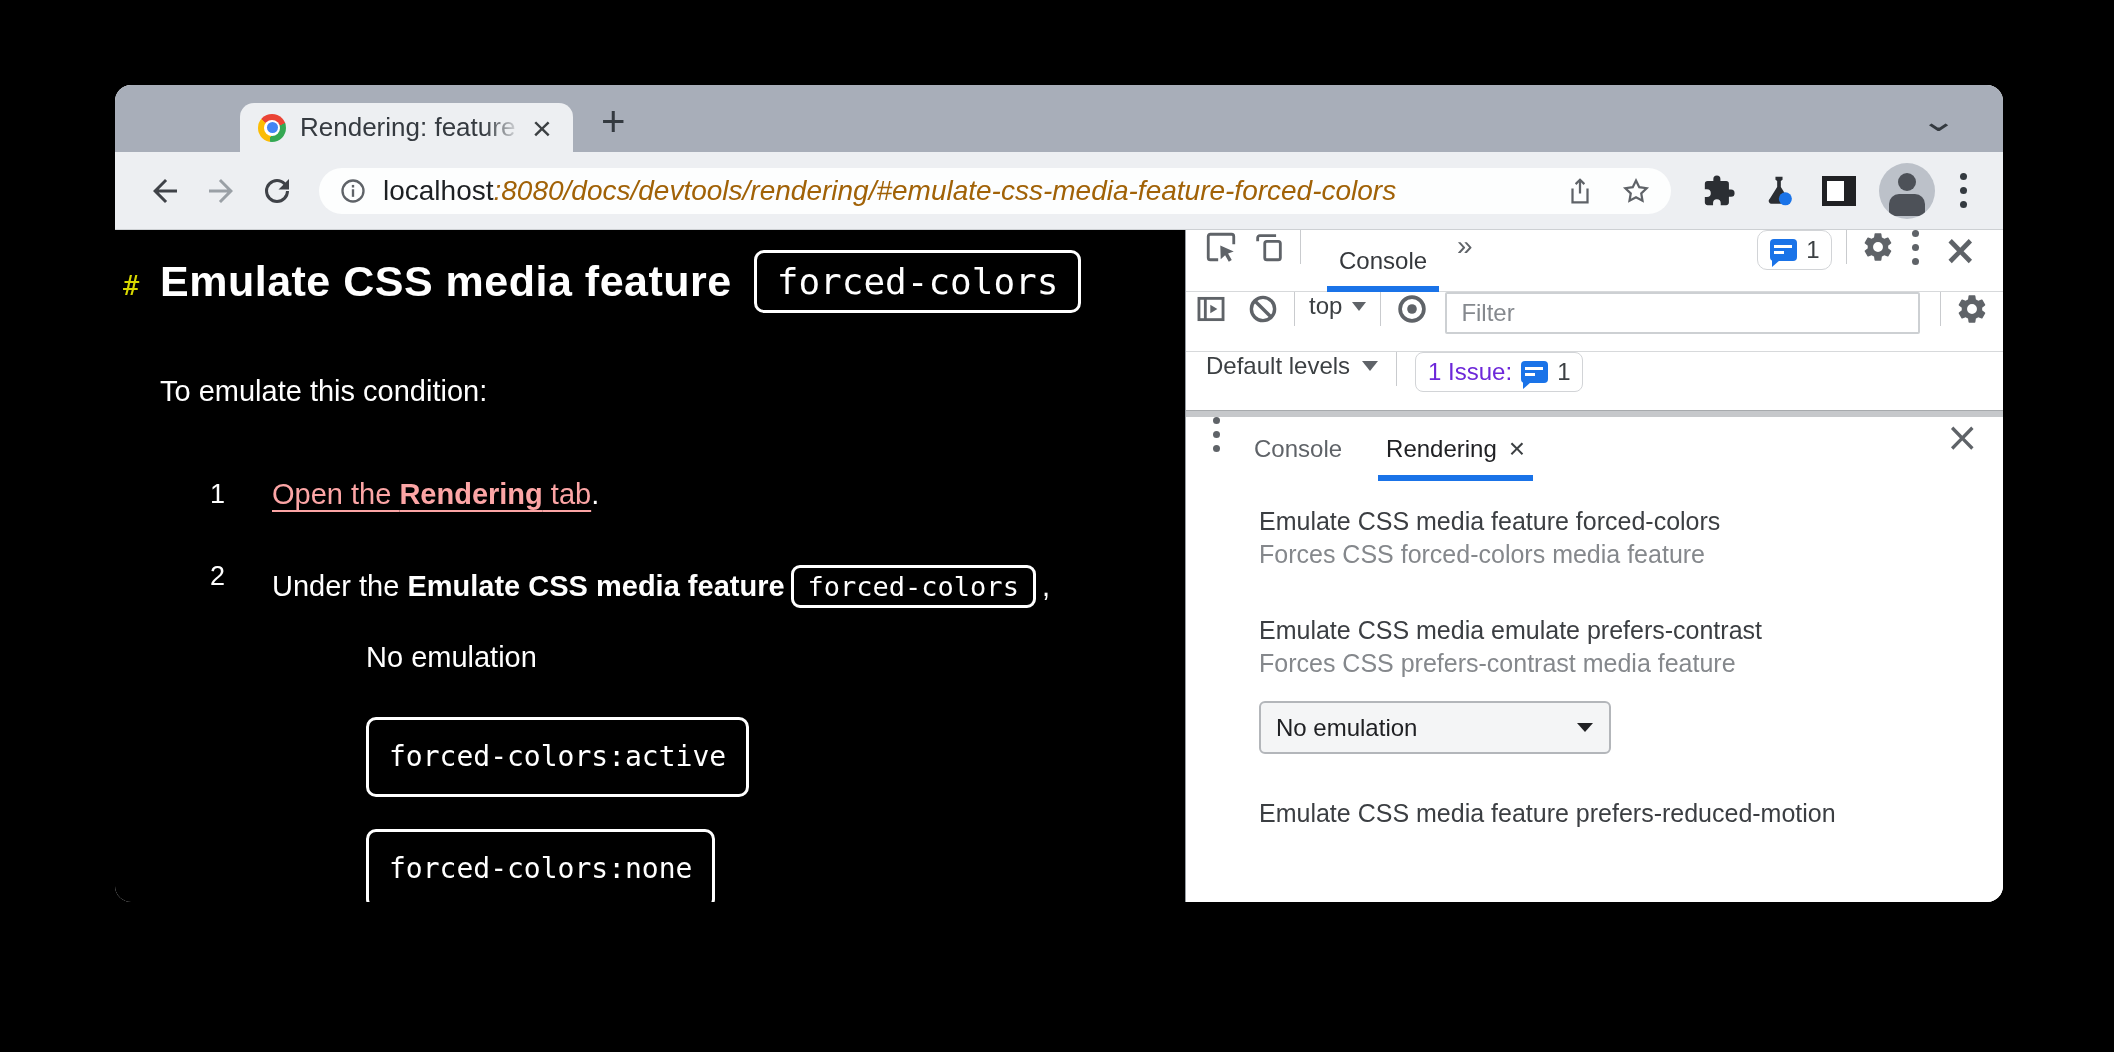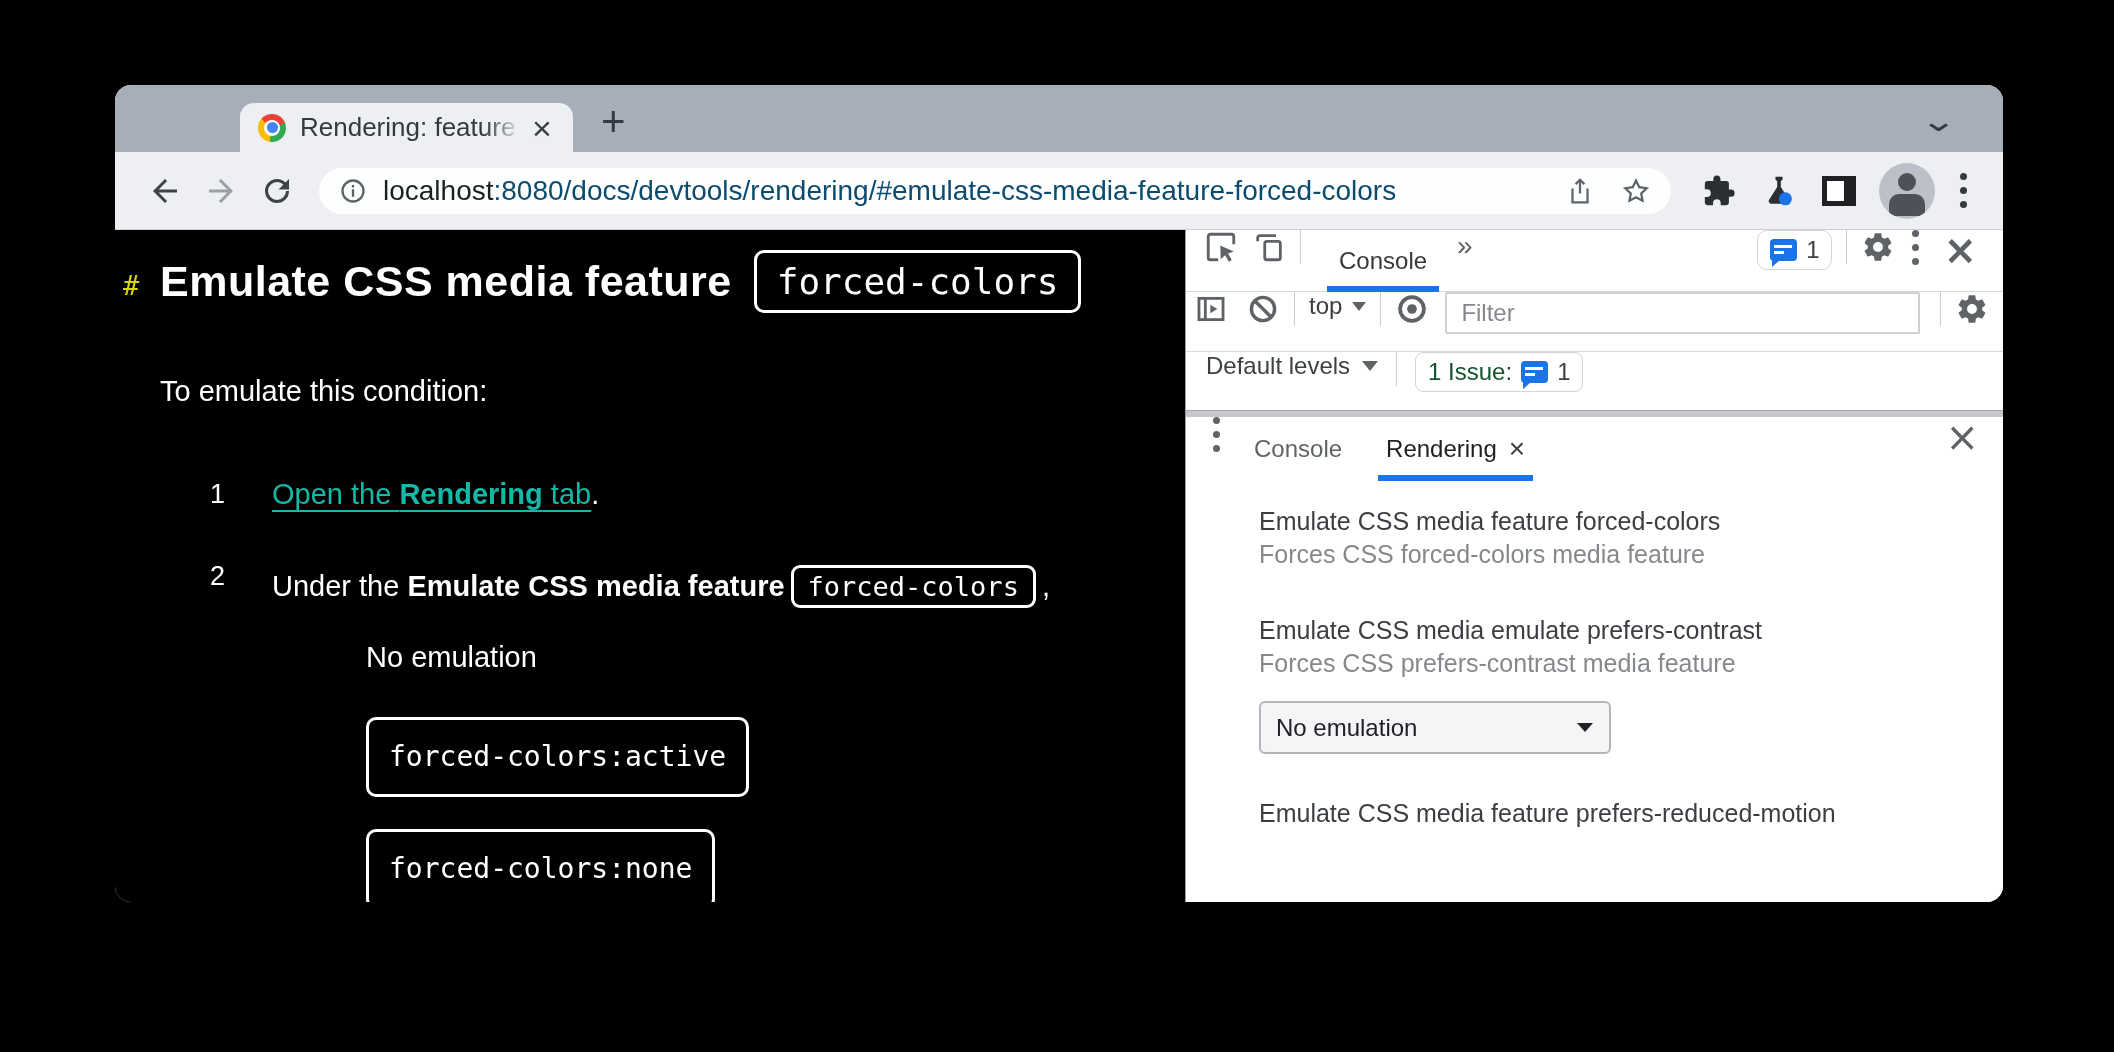--- a/index.html
+++ b/index.html
@@ -42,21 +42,21 @@
   .toolbar { height:78px; background:#edeff2; border-bottom:1px solid #cdd0d3;
              display:flex; align-items:center; padding:0 22px; }
   .nav-ic { width:36px; height:36px; margin:0 10px; flex:0 0 auto; }
   .nav-ic svg { width:100%; height:100%; }
   .omnibox { flex:1 1 auto; height:46px; background:#fdfefe; border-radius:23px;
              margin:0 10px 0 14px; display:flex; align-items:center; padding:0 20px;
              min-width:0; }
   .info-ic { width:28px; height:28px; flex:0 0 auto; margin-right:16px; }
   .url { font-size:28px; white-space:nowrap; overflow:hidden; min-width:0; flex:1 1 auto; }
   .url .host { color:#1d2023; }
-  .url .rest { color:#0c4a6e; }
+  .url .rest { color:#a16207;font-style:italic; }
   .omni-ic { width:30px; height:30px; flex:0 0 auto; margin-left:26px; }
   .ext-row { display:flex; align-items:center; flex:0 0 auto; margin-left:8px; }
   .ext-ic { width:34px; height:34px; margin:0 13px; position:relative; }
   .panel-ic { width:34px; height:30px; border:5px solid #202124; border-right-width:12px;
               background:#fff; margin:0 13px; }
   .avatar { width:56px; height:56px; border-radius:50%; background:#bcc1c9; position:relative;
             margin:0 10px; overflow:hidden; }
   .av-head { position:absolute; left:50%; top:10px; width:18px; height:18px; margin-left:-9px;
              border-radius:50%; background:#4d5158; }
   .av-body { position:absolute; left:50%; top:31px; width:36px; height:22px; margin-left:-18px;
@@ -76,21 +76,21 @@
   .h1-text { font-size:43px; font-weight:bold; letter-spacing:.5px; }
   .h1-code { font-family:"DejaVu Sans Mono",monospace; font-size:36px; border:3px solid #fff;
              border-radius:10px; padding:8px 20px; margin-left:22px; white-space:nowrap; }
   .intro { margin-top:62px; font-size:29px; }
   .steps { margin-top:68px; }
   .step { display:flex; }
   .step + .step { margin-top:46px; }
   .step-num { width:62px; padding-left:50px; font-size:27px; flex:0 0 112px; padding-top:3px; }
   .step-body { font-size:29px; line-height:56px; }
   .step1 .step-body { line-height:36px; }
-  a.ylink { color:#14b8a6; text-decoration:underline; text-underline-offset:6px; }
+  a.ylink { color:#fca5a5; text-decoration:underline; text-underline-offset:6px; }
   .bold { font-weight:bold; }
   .inline-code { font-family:"DejaVu Sans Mono",monospace; font-size:27px; border:3px solid #fff;
                  border-radius:9px; padding:3px 14px; margin:0 6px; white-space:nowrap; }
   .opt-plain { margin:14px 0 0 94px; font-size:29px; }
   .opt-box { display:table; margin:32px 0 0 94px; font-family:"DejaVu Sans Mono",monospace;
              font-size:28px; border:3px solid #fff; border-radius:10px; padding:9px 20px; }
 
   
   .devtools { flex:1 1 auto; background:#fff; border-left:1px solid #989da3;
               display:flex; flex-direction:column; font-size:24px; color:#3c4043; min-width:0; }
@@ -343,21 +343,21 @@
         </span>
       </div>
 
       <div class="dt-row dt-levels">
         <span class="levels-lab">
           <span>Default levels</span>
           <span class="tri-down"></span>
         </span>
         <span class="sep" style="margin:0 18px"></span>
         <span class="issue-chip">
-          <span style="color:#14532d">1 Issue:</span>
+          <span style="color:#6d28d9">1 Issue:</span>
           <span class="bubble">
                 <span class="tail"></span>
               </span>
           <span class="chip-count">1</span>
         </span>
       </div>
 
       <div class="splitter"></div>
 
       <div class="dt-row drawer-tabs">

